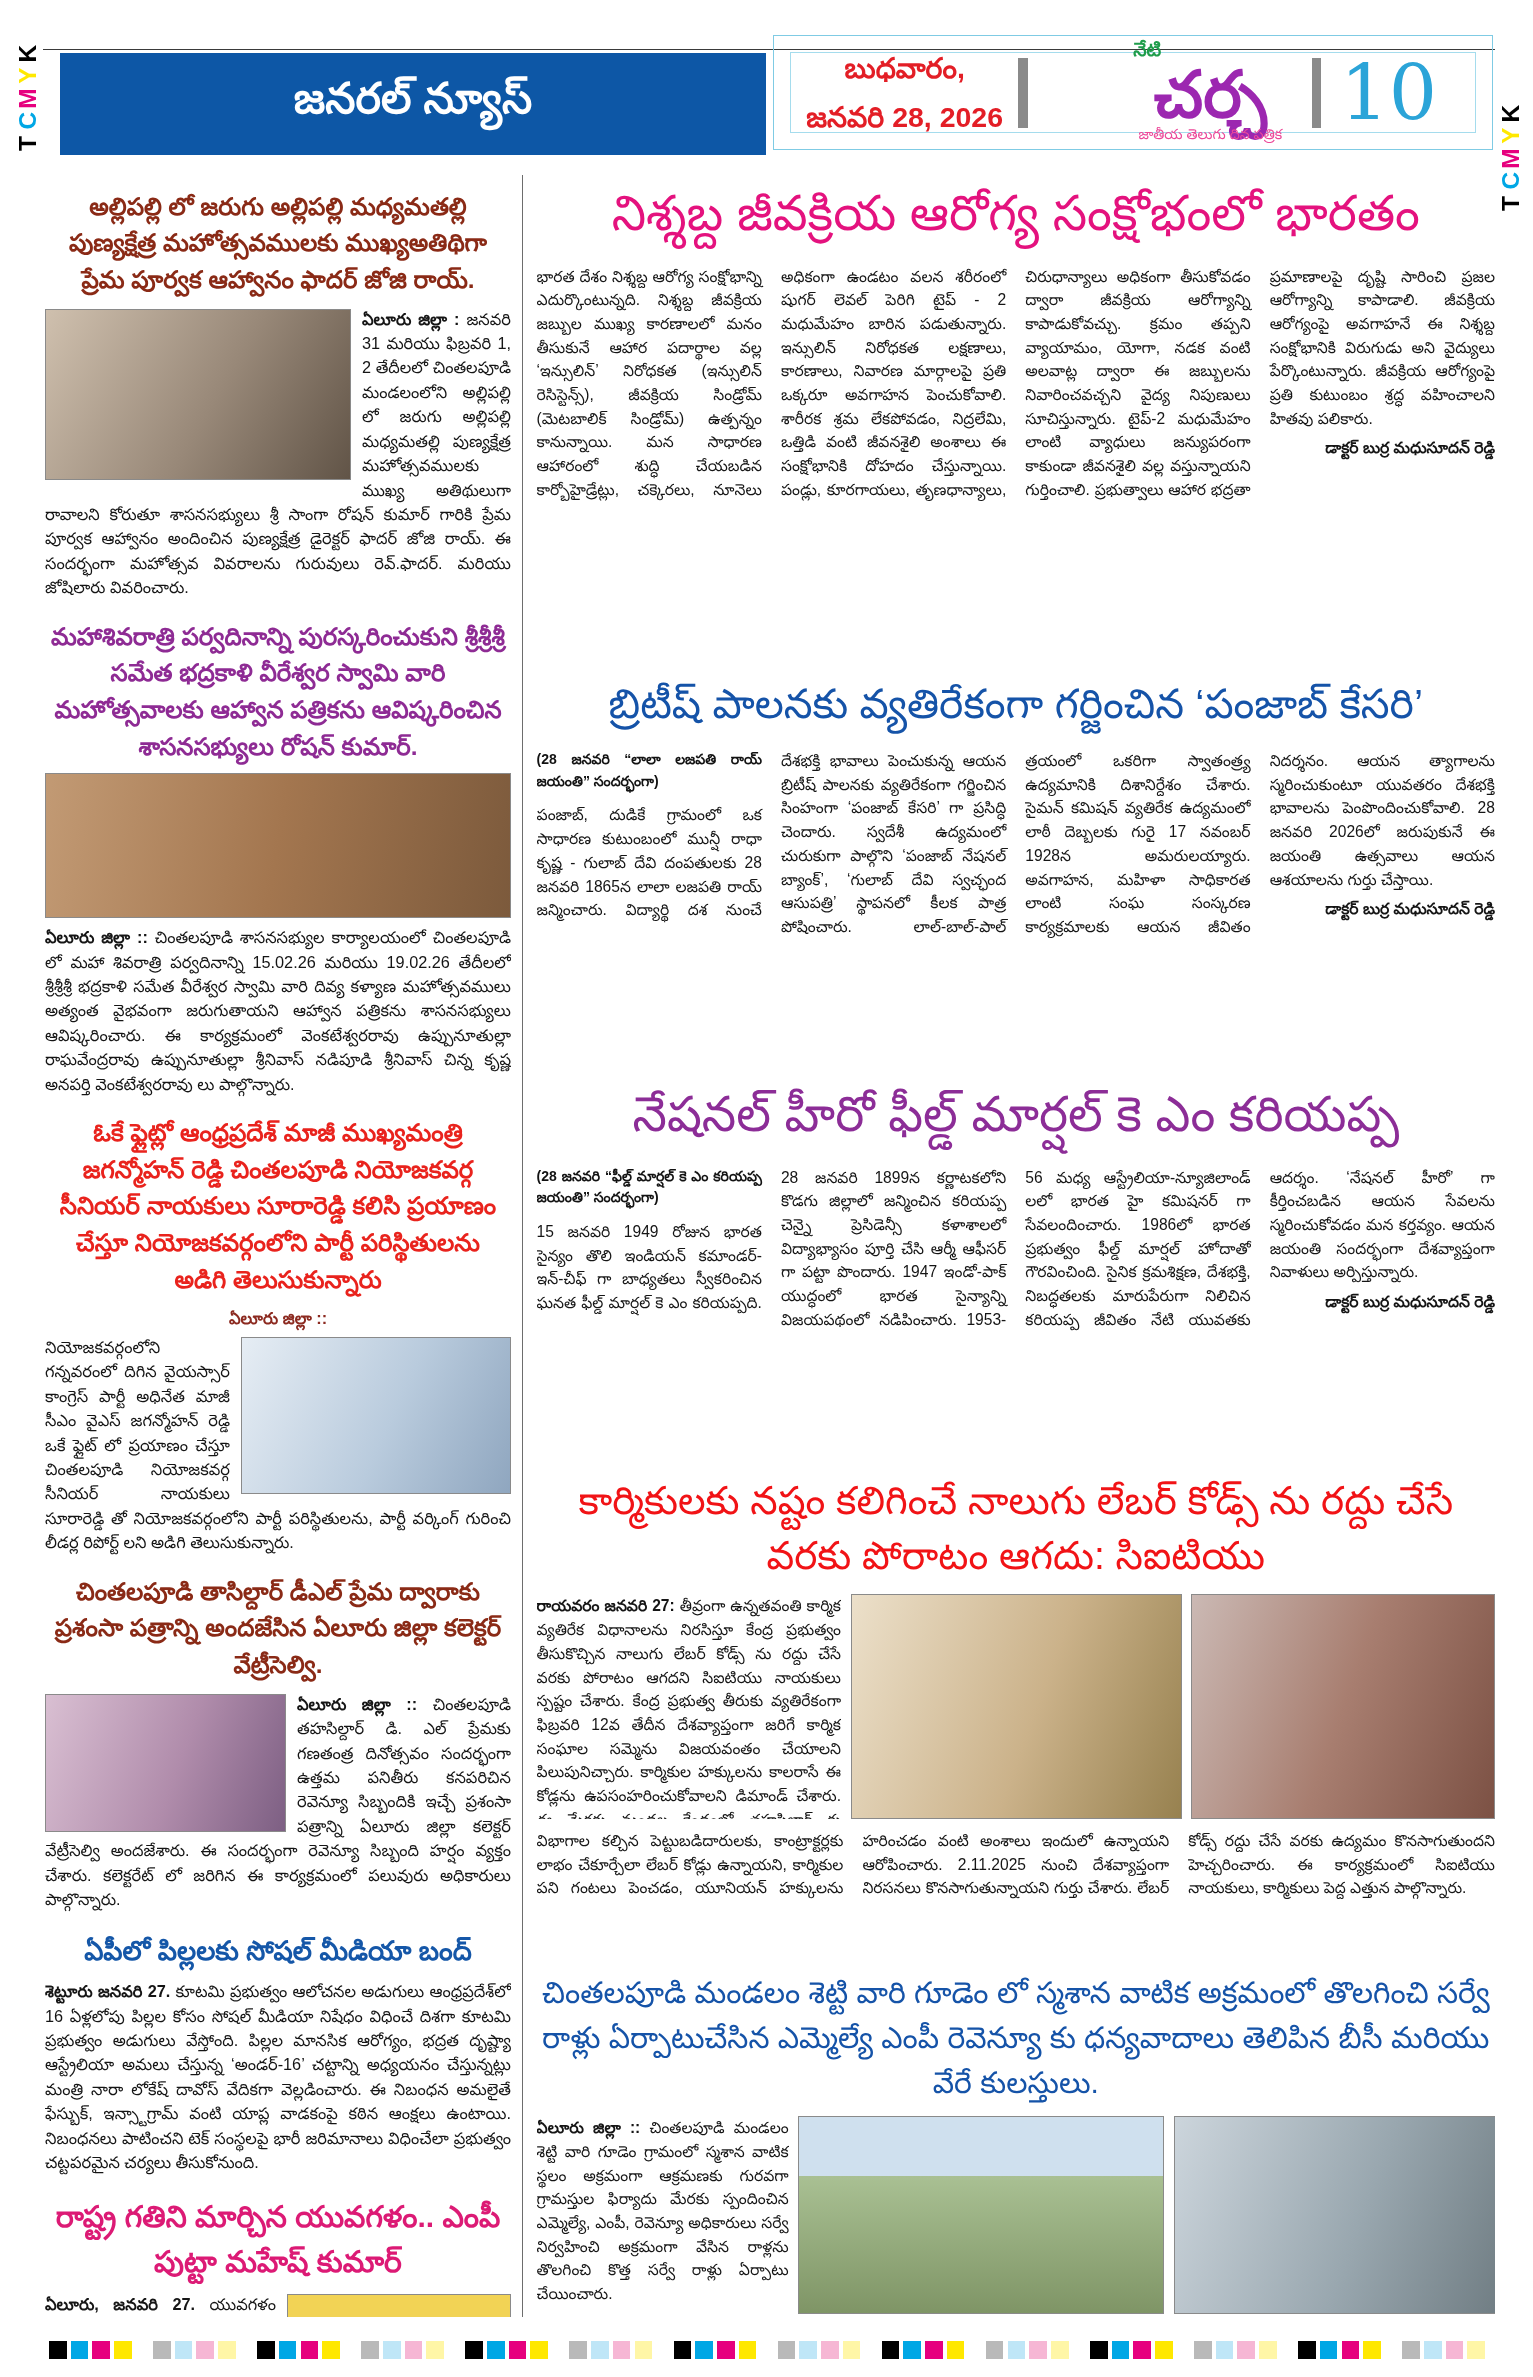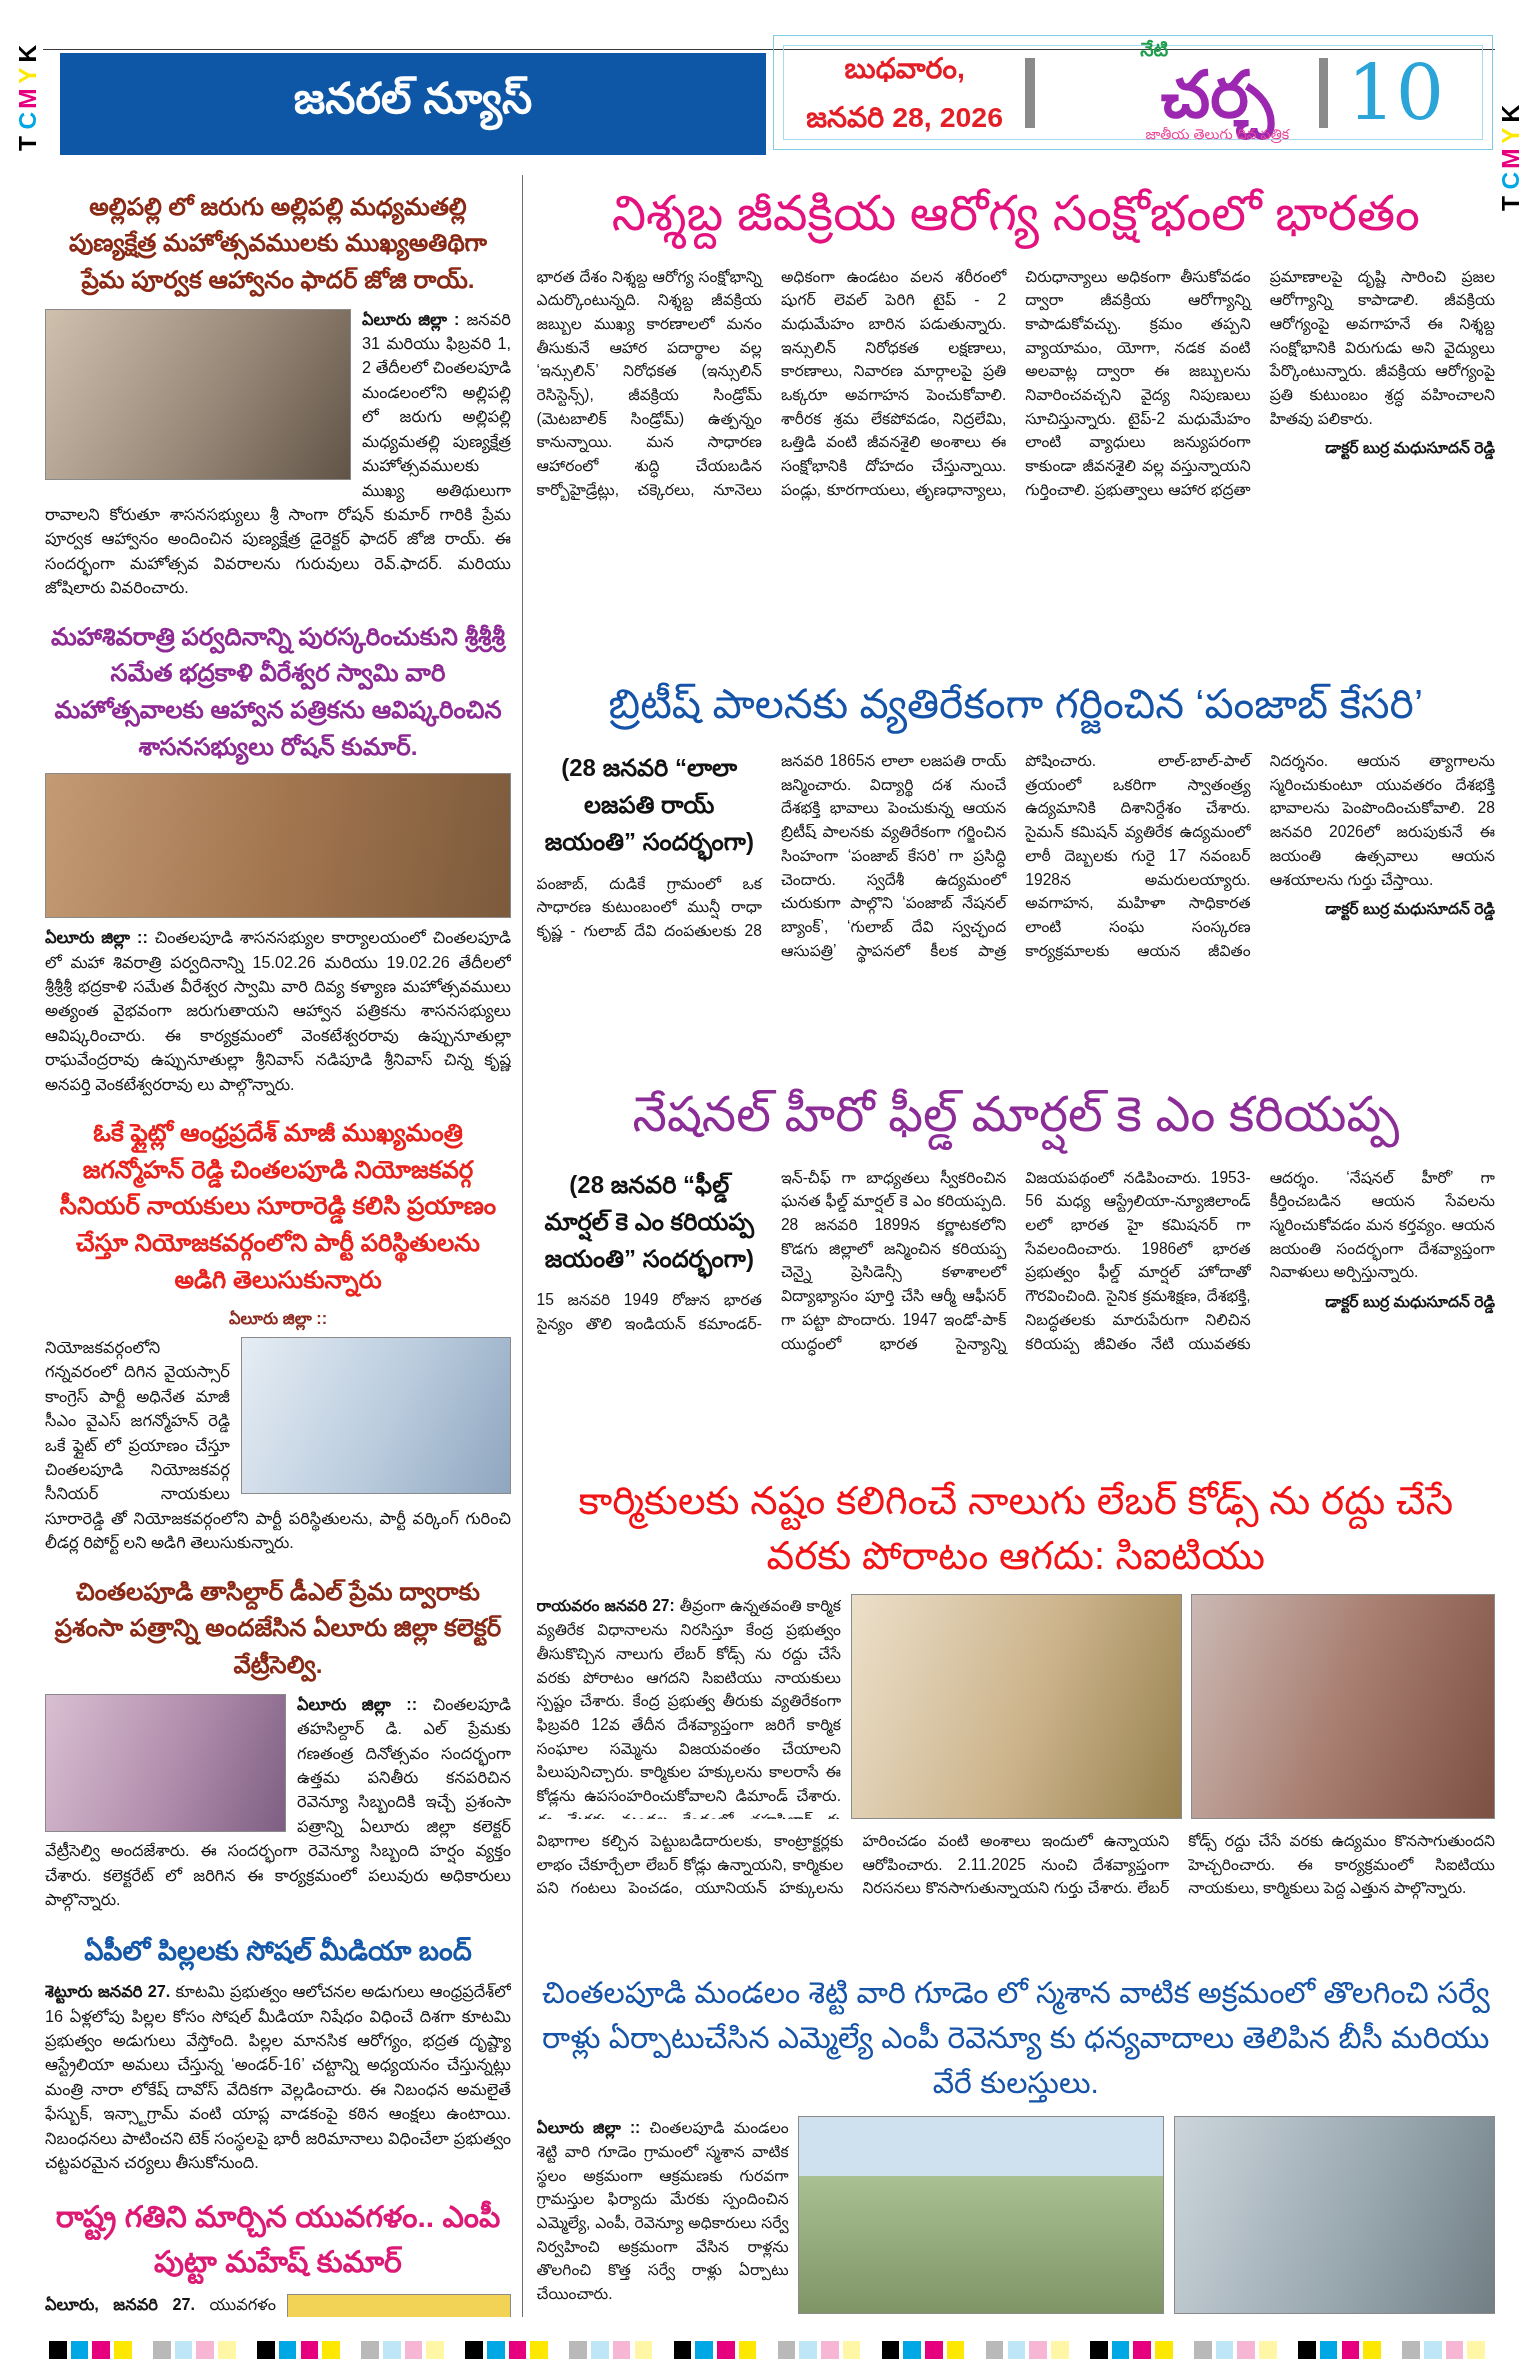--- a/index.html
+++ b/index.html
@@ -12,21 +12,21 @@
   .reg-marks span{display:block;transform:rotate(-90deg);}
   .reg-left{left:17.6px;top:42px;}
   .reg-right{right:12.2px;top:102px;}
   .top-rule{position:absolute;top:49px;left:43px;right:39px;border-top:1.4px solid #3a3a3a;}
 
   
   .banner{position:absolute;left:60px;top:53px;width:706px;height:102px;background:#0d57a6;
           color:#fff;display:flex;align-items:center;justify-content:center;
           font-size:43px;font-weight:bold;}
   .masthead{position:absolute;left:773px;top:35px;width:720px;height:115px;
-            border:1.4px solid #7fcbe4;padding:9px;box-sizing:border-box;}
+            border:1.4px solid #7fcbe4;padding:16px;box-sizing:border-box;}
   .masthead-inner{border:0.7px solid #a5dced;height:100%;box-sizing:border-box;
                   display:flex;align-items:center;}
   .date-block{width:251px;text-align:center;color:#e31e26;font-weight:bold;
               font-size:28.5px;line-height:1.7;}
   .vbar{width:9.5px;height:70px;background:#8a8a8a;flex:none;}
   .logo{flex:none;text-align:center;margin-left:81px;width:203px;}
   .logo-top{display:block;text-align:left;margin-left:24.4px;color:#1f9d4b;
             font-weight:bold;font-size:19px;margin-bottom:-4.1px;}
   .logo-main{display:block;color:#9c27b0;font-weight:bold;font-size:65px;line-height:1.05;}
   .logo-tag{display:block;color:#ec4899;font-size:14.2px;margin-top:-2.7px;}
@@ -82,21 +82,21 @@
   .mh-d{font-size:39px;color:#f11316;line-height:1.4;white-space:normal;margin-top:17.6px;}
   .mh-e{font-size:30px;color:#1553a8;line-height:1.5;white-space:normal;margin-top:16.3px;}
   .cols4{column-count:4;column-gap:19px;font-size:15.6px;line-height:1.52;text-align:justify;overflow:hidden;}
   .cols3{column-count:3;column-gap:19px;font-size:15.6px;line-height:1.52;text-align:justify;overflow:hidden;}
   .h590{height:399px;}
   .h470{height:319px;}
   .h430{height:291px;}
   .h180{height:125px;margin-top:9.5px;}
   .h150{height:106px;margin-top:9.5px;}
   .cols4 p,.cols3 p{margin:0 0 5.4px;}
-  .subtitle{font-weight:bold;font-size:24px;color:#121212;text-align:center;line-height:1.55;margin:0 0 11px;}
+  .subtitle{font-weight:bold;font-size:14px;color:#121212;line-height:1.55;margin:0 0 11px;}
   .byline{font-weight:bold;text-align:right;margin-top:8.1px;}
   .d-row,.e-row{display:flex;gap:9.5px;align-items:flex-start;}
   .d-text{flex:1;font-size:15.6px;line-height:1.52;text-align:justify;margin:0;height:225px;overflow:hidden;}
   .e-text{width:252px;flex:none;font-size:15.6px;line-height:1.52;text-align:justify;margin:0;height:198px;overflow:hidden;}
 
   
   .calibration{position:absolute;left:49px;right:49px;bottom:17.6px;height:19px;
                display:flex;justify-content:space-between;align-items:center;}
   .cal-group{display:flex;gap:4.1px;}
   .cal-sq{width:17.6px;height:17.6px;display:inline-block;}

